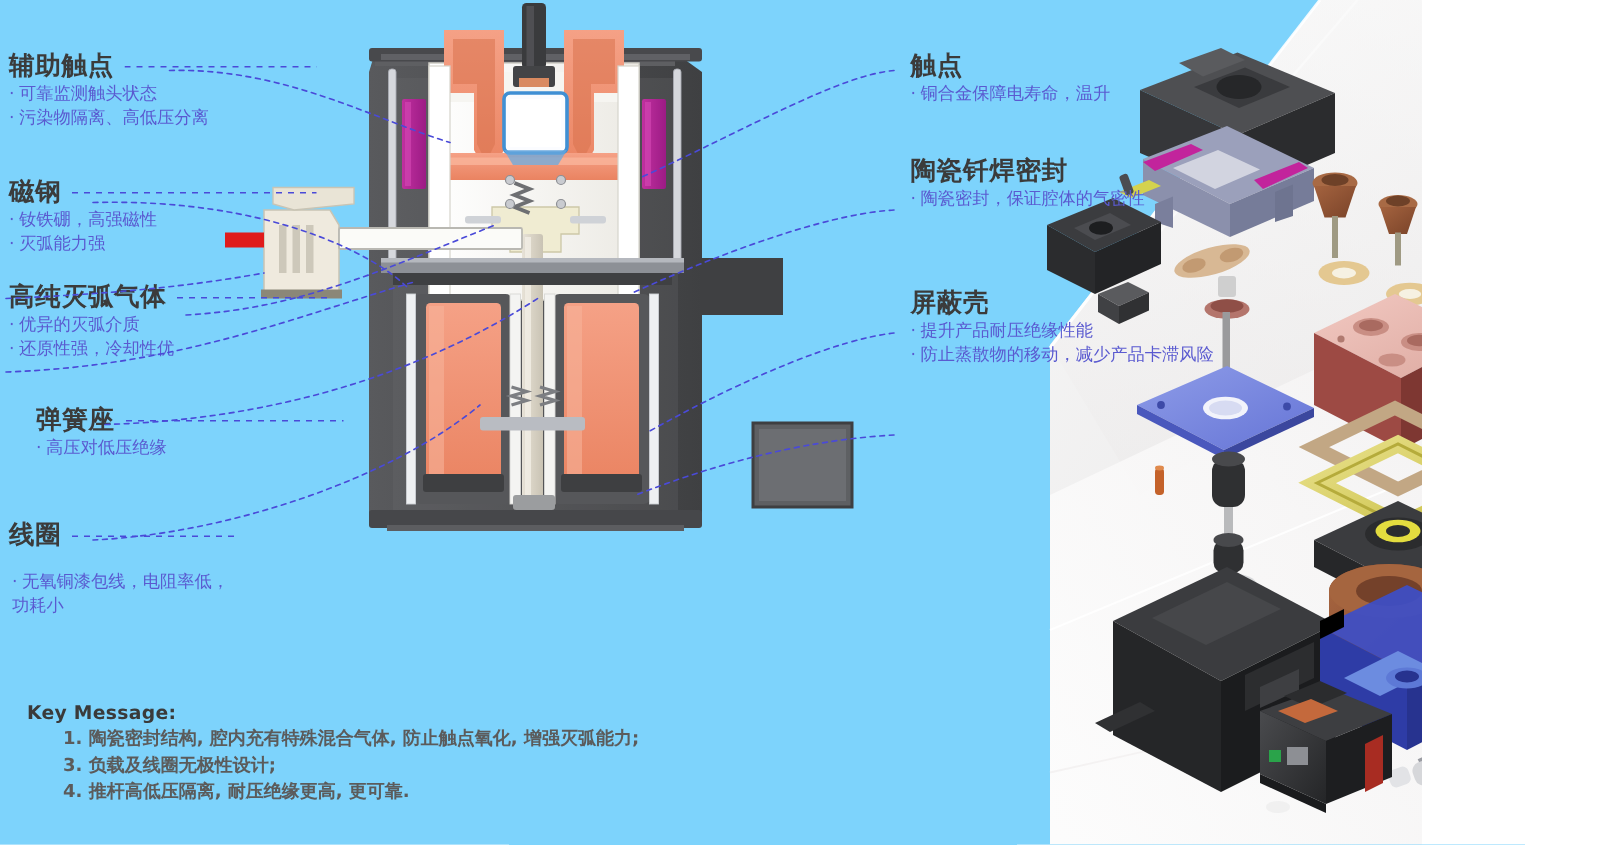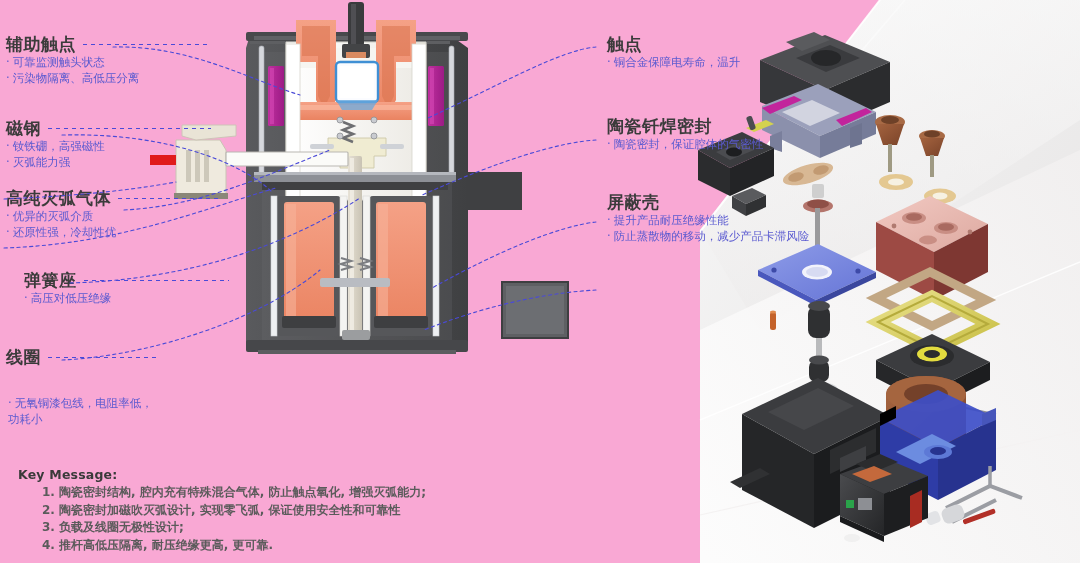--- a/index.html
+++ b/index.html
@@ -2,21 +2,21 @@
 <html><head>
 <meta charset="utf-8">
 <style>
   html,body{margin:0;padding:0;}
   body{
     width:1080px;height:563px;
     background:#ffffff;
     font-family:"DejaVu Sans","Liberation Sans",sans-serif;
     overflow:hidden;position:relative;
   }
-  #stage{position:absolute;left:0;top:0;width:1080px;height:563px;overflow:hidden;background:#f9a8d4;}
+  #stage{position:absolute;left:0;top:0;width:948px;height:563px;overflow:hidden;background:#7dd3fc;}
 
   
   .bgwrap{position:absolute;left:0;top:0;width:1080px;height:563px;z-index:0;pointer-events:none;}
 
   
   .ann{position:absolute;z-index:6;}
   .ann .hd{
     font-size:17px;font-weight:bold;color:#3b3b3b;
     letter-spacing:.5px;line-height:20px;white-space:nowrap;
   }
@@ -476,41 +476,40 @@
       <div class="hdline"></div>
     </div>
     <div class="bl"><i>·</i><span>高压对低压绝缘</span></div>
   </div>
 
   <div class="ann" style="left:6px;top:347px;width:150px;">
     <div class="hdrow">
       <div class="hd">线圈</div>
       <div class="hdline"></div>
     </div>
-    <div class="bl wrap" style="margin-top:28px;padding-left:2px;"><i>·</i><span>无氧铜漆包线，电阻率低，功耗小</span></div>
+    <div class="bl wrap" style="margin-top:12px;padding-left:2px;"><i>·</i><span>无氧铜漆包线，电阻率低，功耗小</span></div>
   </div>
 
   <div class="ann" style="left:607px;top:34px;width:260px;">
     <div class="hd">触点</div>
     <div class="bl"><i>·</i><span>铜合金保障电寿命，温升</span></div>
   </div>
 
-  <div class="ann" style="left:607px;top:116px;width:290px;">
+  <div class="ann" style="left:607px;top:104px;width:290px;">
     <div class="hd">陶瓷钎焊密封</div>
     <div class="bl"><i>·</i><span>陶瓷密封，保证腔体的气密性</span></div>
   </div>
 
   <div class="ann" style="left:607px;top:192px;width:252px;">
     <div class="hd">屏蔽壳</div>
     <div class="bl"><i>·</i><span>提升产品耐压绝缘性能</span></div>
     <div class="bl wrap" style="padding-left:6px;text-indent:-6px;"><i>·</i><span>防止蒸散物的移动，减少产品卡滞风险</span></div>
   </div>
 
 
   <div id="keymsg">
     <div class="kmtitle">Key Message:</div>
     <div class="kmline">1. 陶瓷密封结构, 腔内充有特殊混合气体, 防止触点氧化, 增强灭弧能力;</div>
-    <div class="kmline">2. 陶瓷密封加磁吹灭弧设计, 实现零飞弧, 保证使用安全性和可靠性</div>
     <div class="kmline">3. 负载及线圈无极性设计;</div>
     <div class="kmline">4. 推杆高低压隔离, 耐压绝缘更高, 更可靠.</div>
   </div>
 
 </div>
 
 </body></html>

